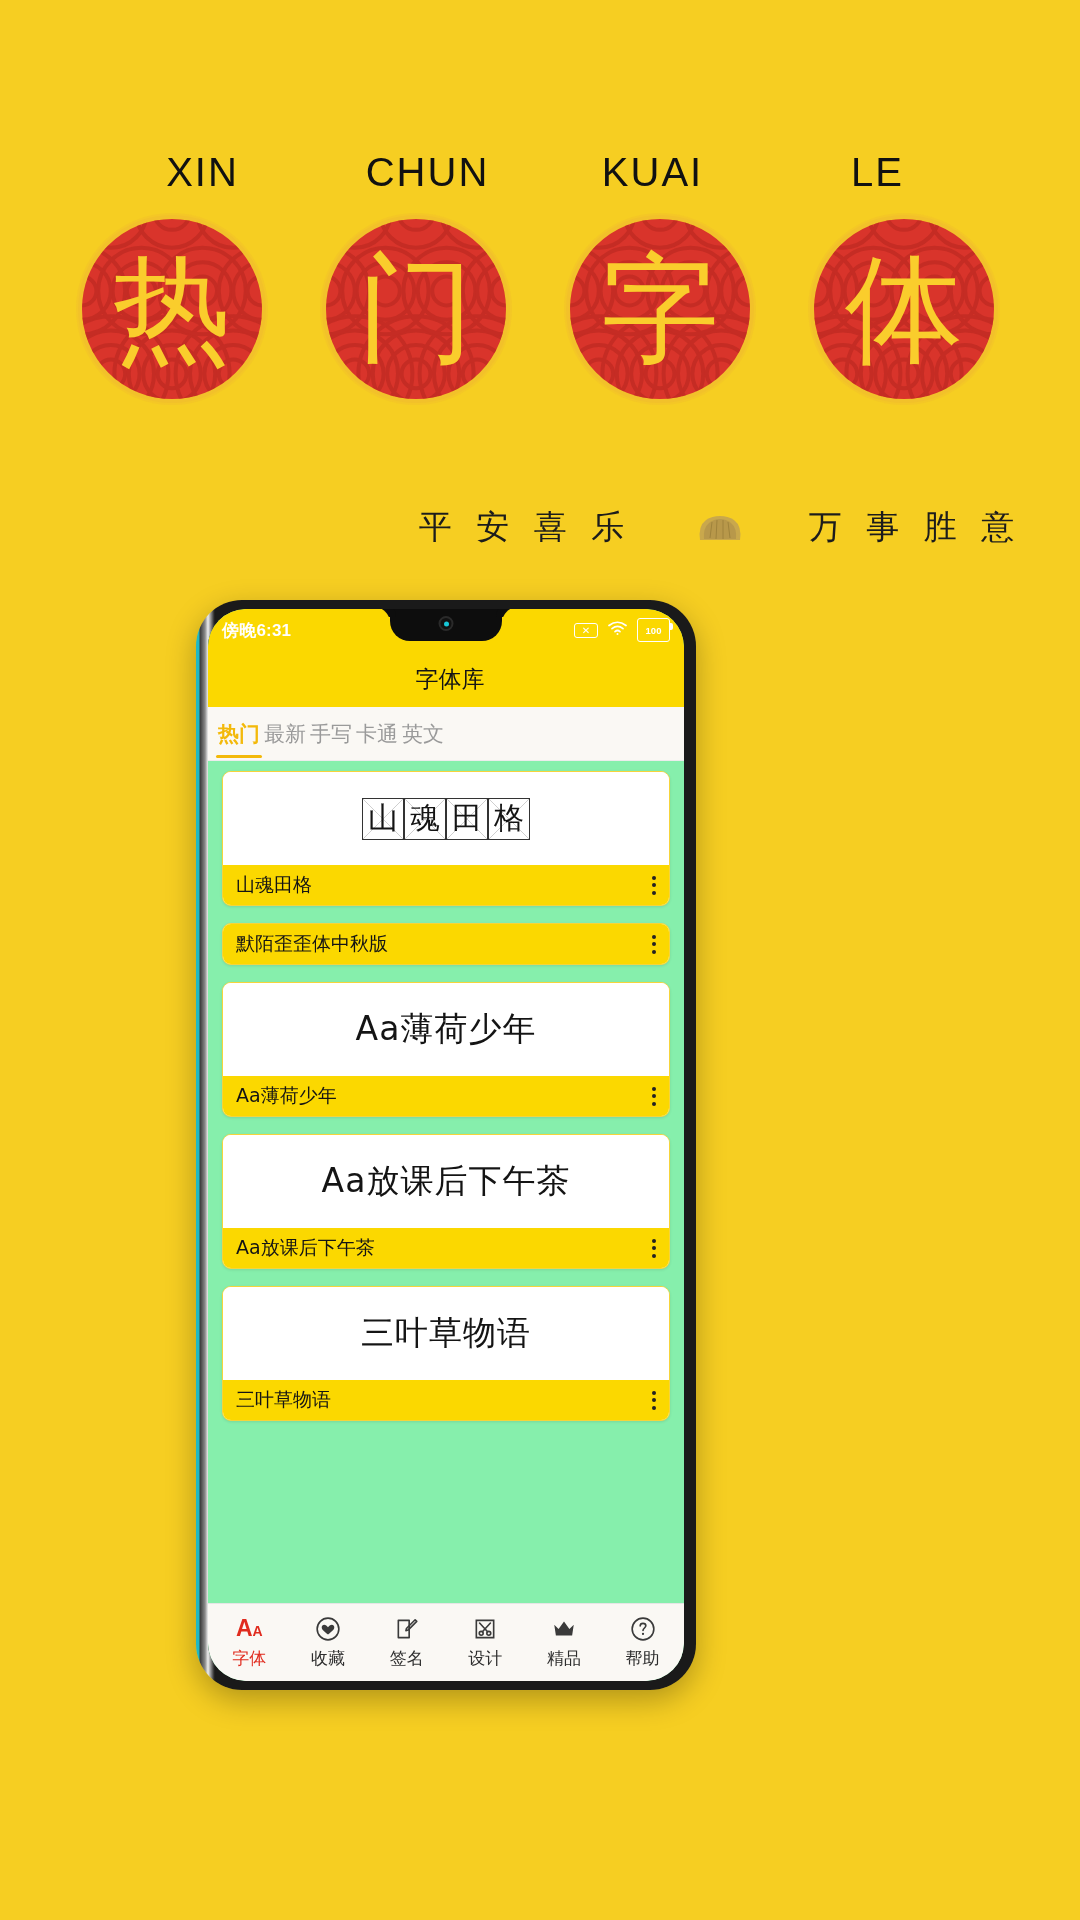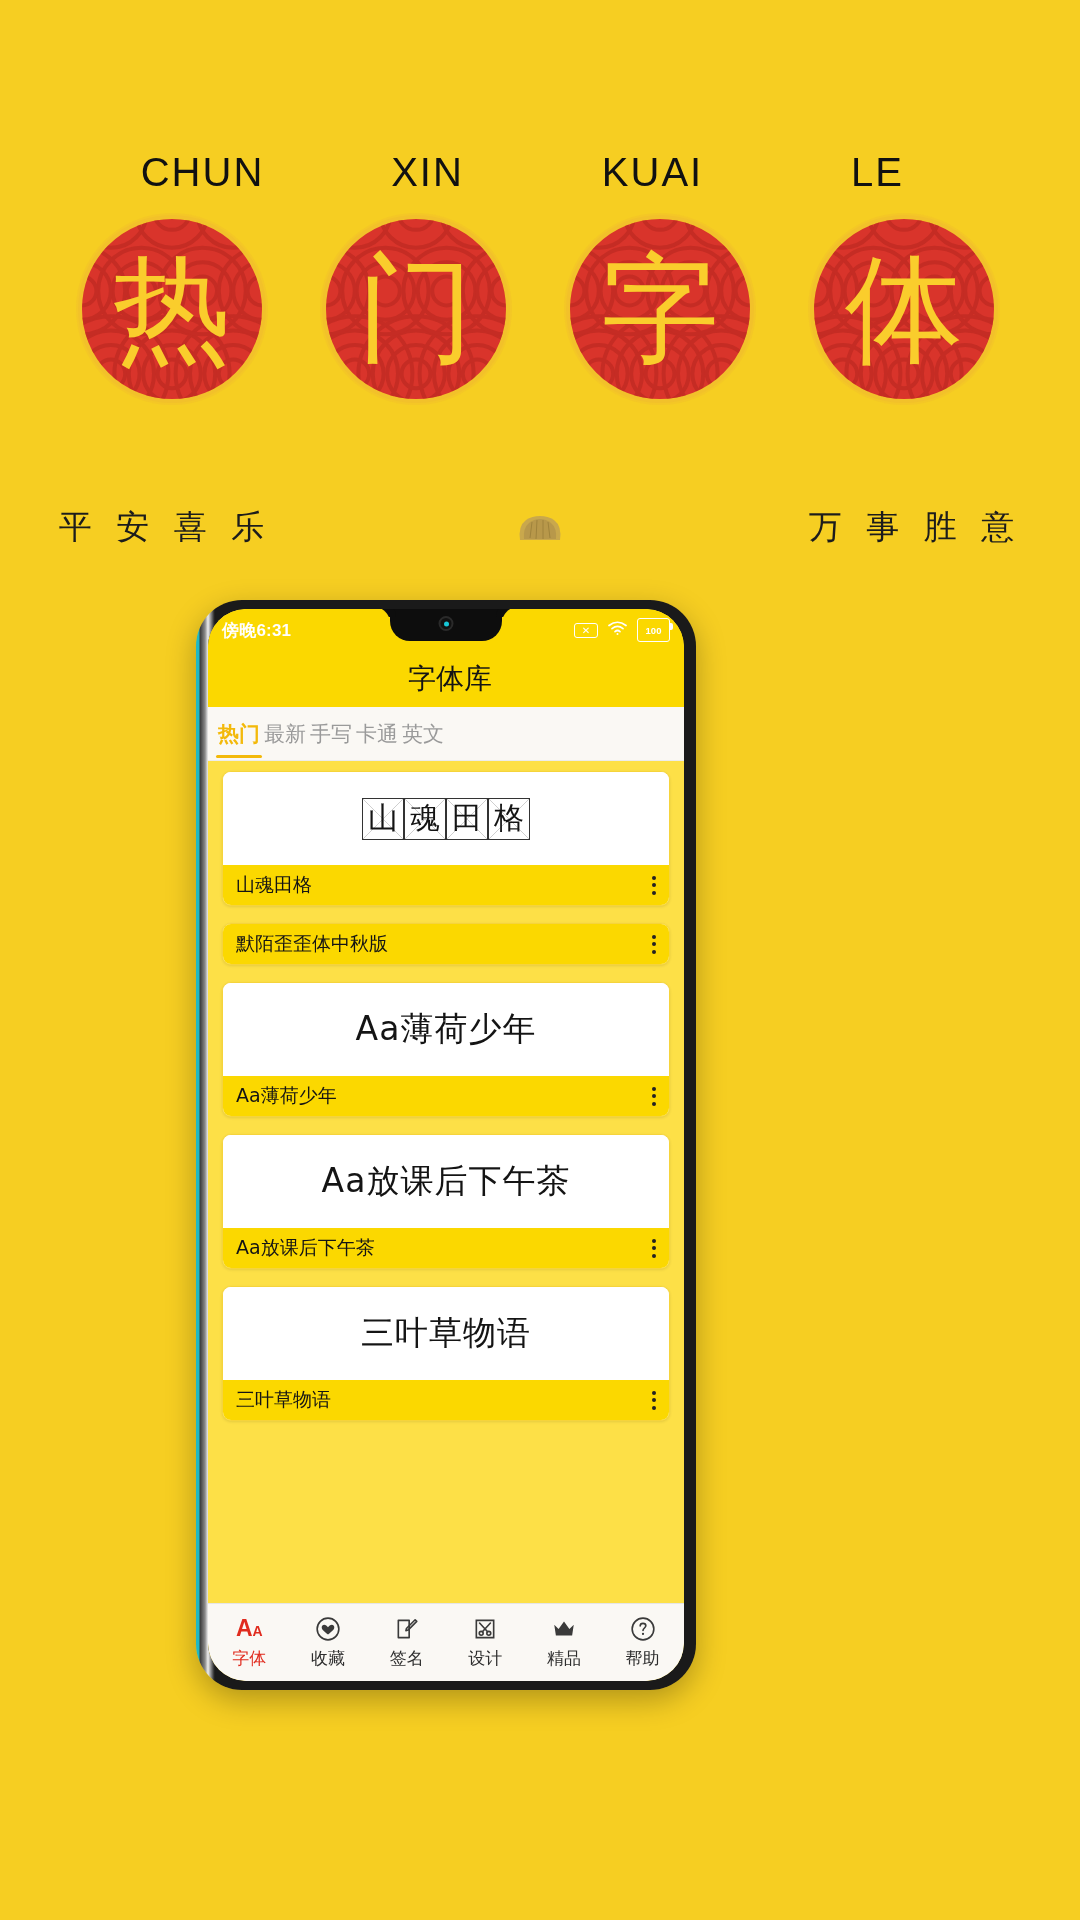--- a/index.html
+++ b/index.html
@@ -40,21 +40,21 @@
   .circle .glyph {
     position:relative; z-index:2;
     font-size:118px; line-height:1;
     color:#FACD2C;
     font-family:"DejaVu Sans","Liberation Sans",sans-serif;
     font-weight:500;
   }
 
   .blessing-row {
     position:absolute; left:0; top:505px; width:1080px;
-    display:flex; align-items:center; justify-content:space-between;
+    display:flex; align-items:center; justify-content:flex-end;
   }
   .blessing {
     font-size:33px; color:#1c1c1c; letter-spacing:7px;
     font-family:"DejaVu Sans","Liberation Sans",sans-serif;
     width:330px; text-align:center;
   }
   .ingot { width:60px; height:44px; position:relative; }
 
   
   .phone {
@@ -66,21 +66,21 @@
     box-shadow:0 10px 30px rgba(0,0,0,.28);
   }
   .phone-inner {
     position:absolute; left:12px; top:9px;
     width:476px; height:1072px;
     border-radius:38px; overflow:hidden;
     background:#0d0d0d;
   }
   .screen {
     position:absolute; inset:0;
-    background:#fde047;
+    background:#86efac;
     border-radius:36px; overflow:hidden;
   }
 
   
   .statusbar {
     position:relative; height:42px; background:#FBD800;
     display:flex; align-items:center; padding:0 14px;
   }
   .sb-time { font-size:17px; color:#fff; font-weight:700; letter-spacing:.2px; }
   .sb-right { margin-left:auto; display:flex; align-items:center; gap:9px; }
@@ -117,21 +117,21 @@
   .icon-batt:after {
     content:""; position:absolute; right:-4px; top:4px;
     width:3px; height:7px; background:#fff; border-radius:0 2px 2px 0;
   }
 
   
   .appbar {
     height:56px; background:#FBD800;
     display:flex; align-items:center; justify-content:center;
   }
-  .appbar-title { font-size:28px; color:#141414; font-family:Liberation Mono, monospace;margin-left:8px; }
+  .appbar-title { font-size:23px; color:#141414; font-family:Liberation Mono, monospace;margin-left:8px; }
 
   
   .tabs {
     height:54px; background:#FAF8F4;
     display:flex; align-items:center; justify-content:flex-start;
     border-bottom:1px solid #ececec;
     padding:0 8px;
   }
   .tab { position:relative; font-size:21px; color:#9a9a9a; font-family:"DejaVu Sans",sans-serif; padding:6px 2px; }
   .tab.active { color:#F3B90A; font-weight:700; }
@@ -199,22 +199,22 @@
   .navitem.active .navicon, .navitem.active .navlabel { color:#E02B1E; }
   .aa { font-weight:700; font-size:23px; line-height:1; font-family:"Liberation Sans",sans-serif; }
   .aa small { font-size:14px; }
 </style>
 </head>
 <body>
 
 <div class="poster">
 
   <div class="pinyin-row">
+    <div class="pinyin">XIN</div>
     <div class="pinyin">CHUN</div>
-    <div class="pinyin">XIN</div>
     <div class="pinyin">KUAI</div>
     <div class="pinyin">LE</div>
   </div>
 
   <div class="circles">
     <div class="circle">
       <svg class="waves" viewBox="0 0 100 100" preserveAspectRatio="none">
         <g fill="none" stroke="#B4271F" stroke-width="2.2">
           <circle cx="16" cy="86" r="8"></circle>
             <circle cx="16" cy="86" r="16"></circle>

